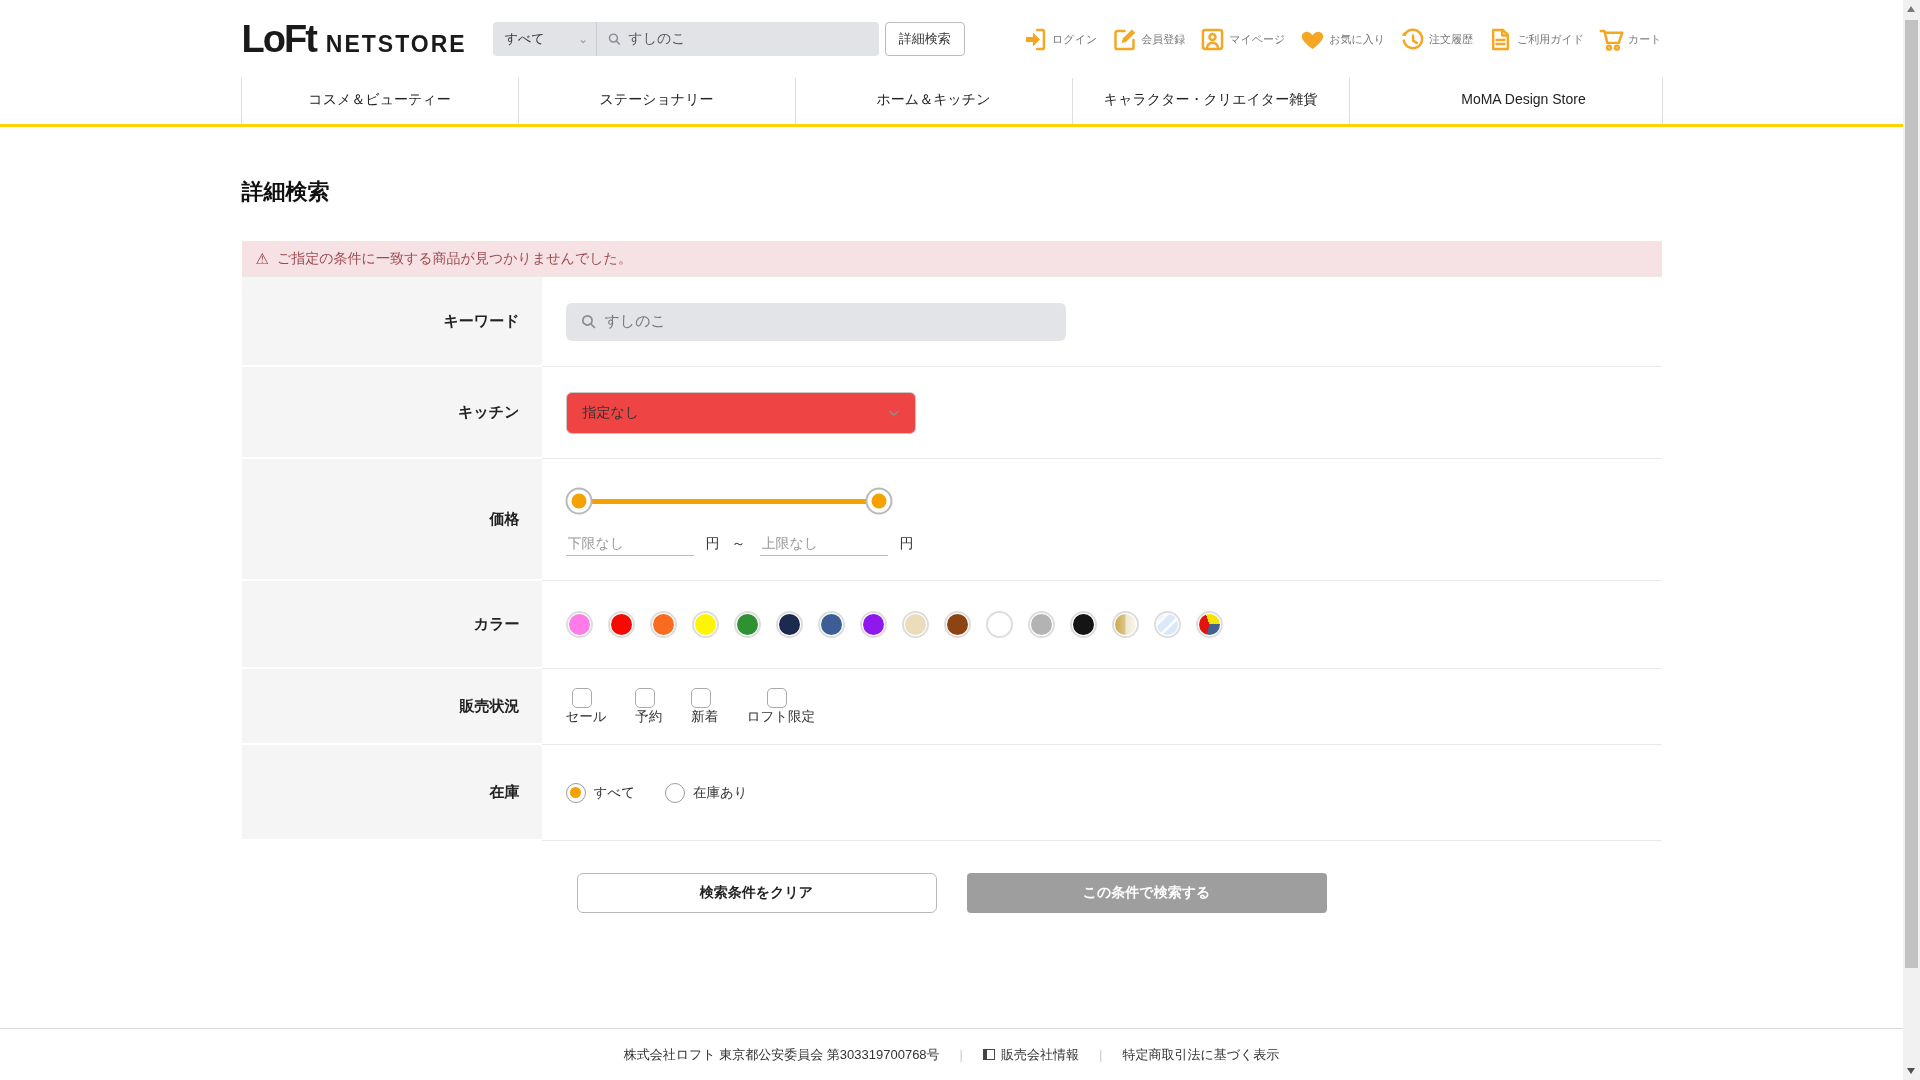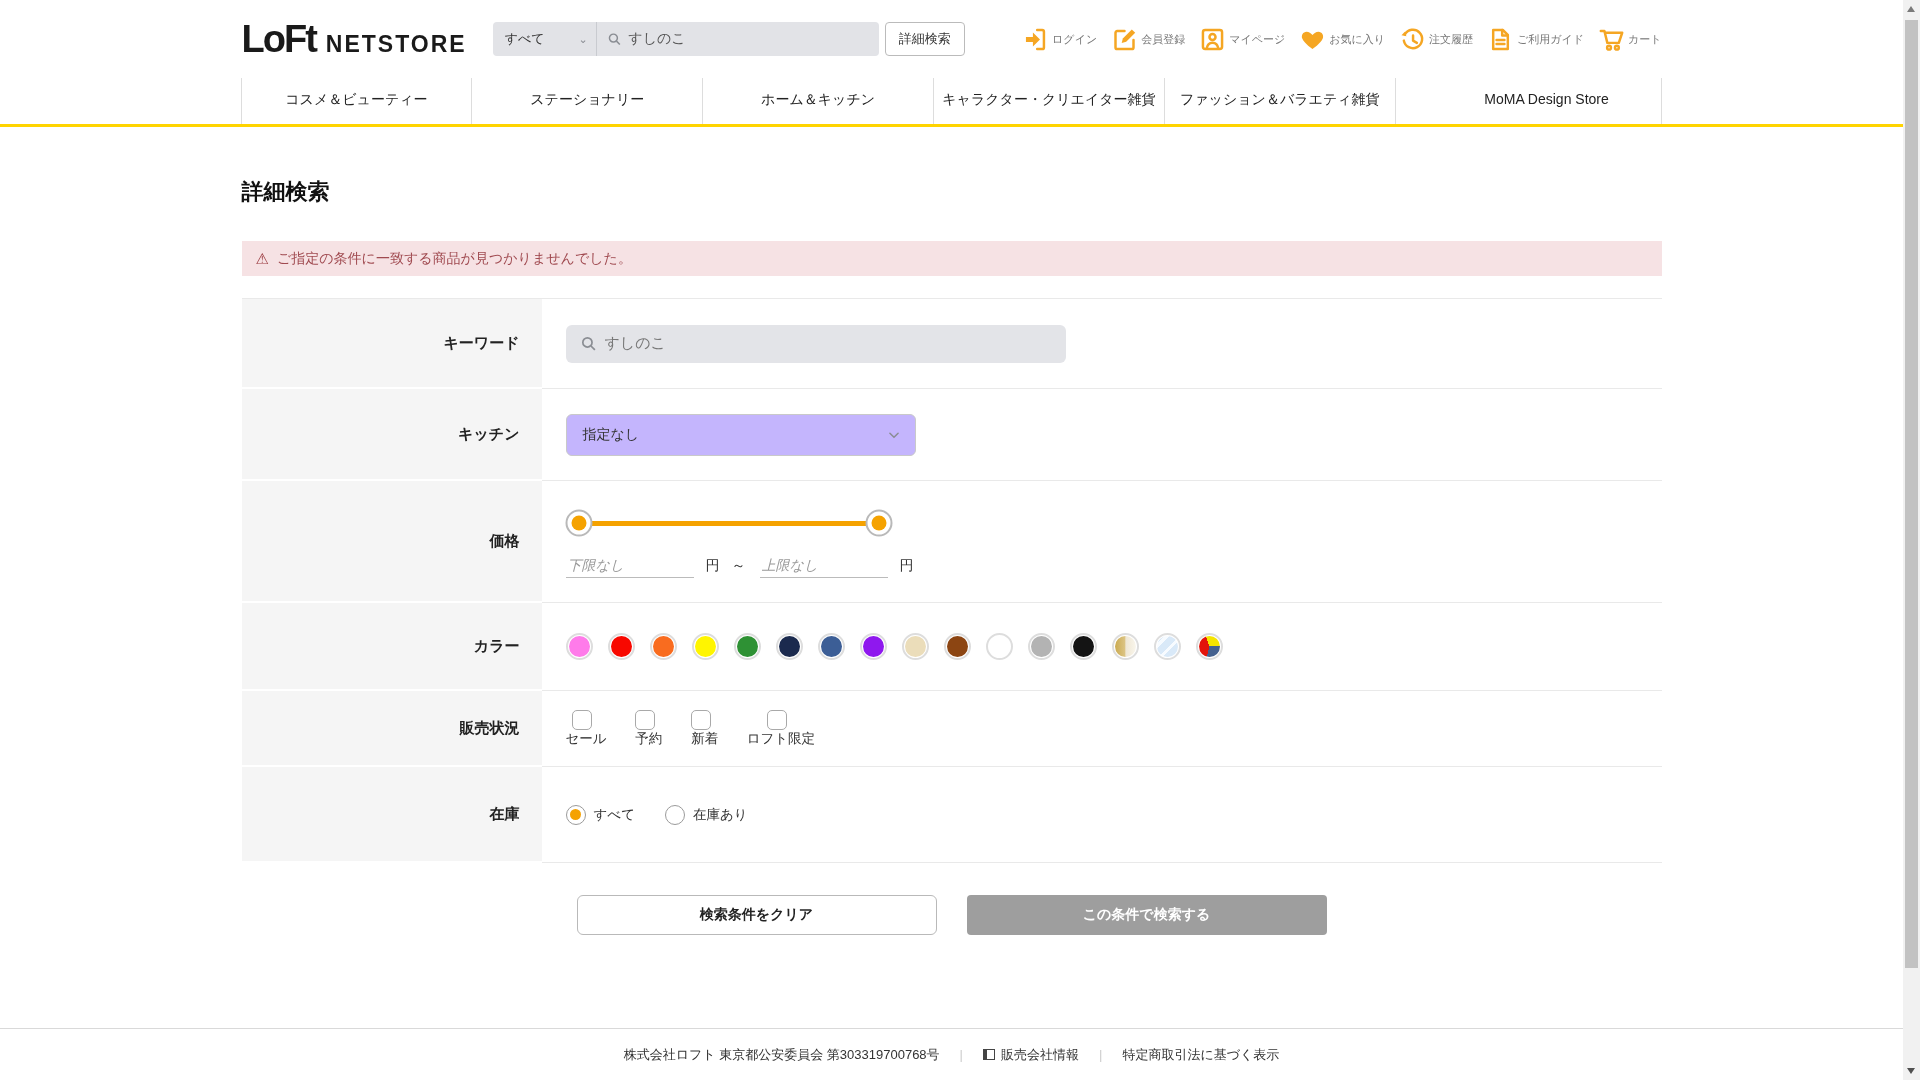--- a/index.html
+++ b/index.html
@@ -29,44 +29,44 @@
   .cat-nav-inner { width:1422px; margin:0 auto; display:flex; }
   .nav-item { flex:1; text-align:center; font-size:14px; color:#222; padding:13px 0 15px; border-left:1px solid #ddd; cursor:pointer; white-space:nowrap; }
   .nav-item:last-child { border-right:1px solid #ddd;padding-left:36px; }
 
   
   .main { width:1420px; margin:0 auto; }
   .page-title { font-size:22px; font-weight:700; color:#111; margin-top:50px; }
   .alert { margin-top:34px; background:#F6E2E4; color:#A04A50; font-size:14px; height:35px; display:flex; align-items:center; padding:0 14px; gap:8px; }
   .alert .warn { font-size:15px; color:#9B3B40; }
 
-  .form { margin-top:22px; border-top:1px solid #E9E9E9; }
+  .form { border-top:1px solid #E9E9E9; }
   .form-row { display:flex; }
   .form-label { width:300px; background:#F5F5F5; display:flex; align-items:center; justify-content:flex-end; padding-right:22px; font-size:15px; font-weight:700; color:#222; border-bottom:2px solid #fff; }
   .form-field { flex:1; border-bottom:1px solid #E9E9E9; padding-left:24px; display:flex; flex-direction:column; justify-content:center; }
 
   .row-keyword { height:90px; }
   .row-category { height:92px; }
   .row-price { height:122px; }
   .row-color { height:88px; }
   .row-sales { height:76px; }
   .row-stock { height:96px; }
 
   .kw-box { width:500px; height:38px; background:#E3E4E8; border-radius:6px; display:flex; align-items:center; padding:0 14px; gap:8px; }
   .kw-box input { flex:1; border:none; background:transparent; outline:none; font-size:15px; color:#777; font-family:inherit; }
 
-  .select-box { width:350px; height:42px; border:1px solid #C9C9C9; border-radius:6px; display:flex; align-items:center; justify-content:space-between; padding:0 14px 0 16px; font-size:14px; color:#333; cursor:pointer; background:#c4b5fd; }
+  .select-box { width:350px; height:42px; border:1px solid #C9C9C9; border-radius:6px; display:flex; align-items:center; justify-content:space-between; padding:0 14px 0 16px; font-size:14px; color:#333; cursor:pointer; background:#ef4444; }
 
   .slider-wrap { width:300px; height:28px; position:relative; margin:4px 0 16px 13px; }
   .slider-track { position:absolute; left:0; right:0; top:50%; height:5px; margin-top:-2px; background:#F5A200; border-radius:3px; }
   .slider-handle { position:absolute; top:50%; transform:translate(-50%,-50%); width:27px; height:27px; border-radius:50%; background:#fff; border:2px solid #b9b9b9; display:flex; align-items:center; justify-content:center; cursor:grab; }
   .slider-handle::after { content:""; width:15px; height:15px; border-radius:50%; background:#F5A200; }
   .slider-handle.min { left:0; } .slider-handle.max { left:100%; }
   .price-inputs { display:flex; align-items:center; font-size:14px; color:#333; }
-  .price-input { width:128px; border:none; border-bottom:1px solid #bbb; background:transparent; outline:none; font-size:14px; padding:4px 2px; color:#333; font-family:inherit;font-style:italic; }
+  .price-input { width:128px; border:none; border-bottom:1px solid #bbb; background:transparent; outline:none; font-size:14px; padding:4px 2px; color:#333; font-family:inherit; }
   .price-input::placeholder, .kw-box input::placeholder { color:#999; }
   .unit { margin:0 12px 0 12px; } .tilde { margin-right:14px; }
 
   .swatches { display:flex; gap:15px; }
   .swatch { width:27px; height:27px; border-radius:50%; border:2px solid #ddd; padding:1px; background-clip:content-box !important; cursor:pointer; }
 
   .checks { display:flex; gap:28px; }
   .check { display:flex; align-items:center; cursor:pointer;flex-direction:column; }
   .cbox { width:20px; height:20px; border:1.5px solid #a9a9a9; border-radius:5px; background:#fff; margin-right:8px; flex:none; }
   .check-label, .radio-label { font-size:13.5px; color:#333; }
@@ -179,21 +179,20 @@
     <div class="cat-nav-inner">
 
         <a class="nav-item">コスメ＆ビューティー</a>
 
         <a class="nav-item">ステーショナリー</a>
 
         <a class="nav-item">ホーム＆キッチン</a>
 
         <a class="nav-item">キャラクター・クリエイター雑貨</a>
 
-        <a class="nav-item">ファッション＆バラエティ雑貨</a>
 
         <a class="nav-item">MoMA Design Store</a>
       </div>
   </nav>
 
   <main class="main">
     <h1 class="page-title">詳細検索</h1>
 
     <div class="alert">
       <span class="warn">⚠</span>

